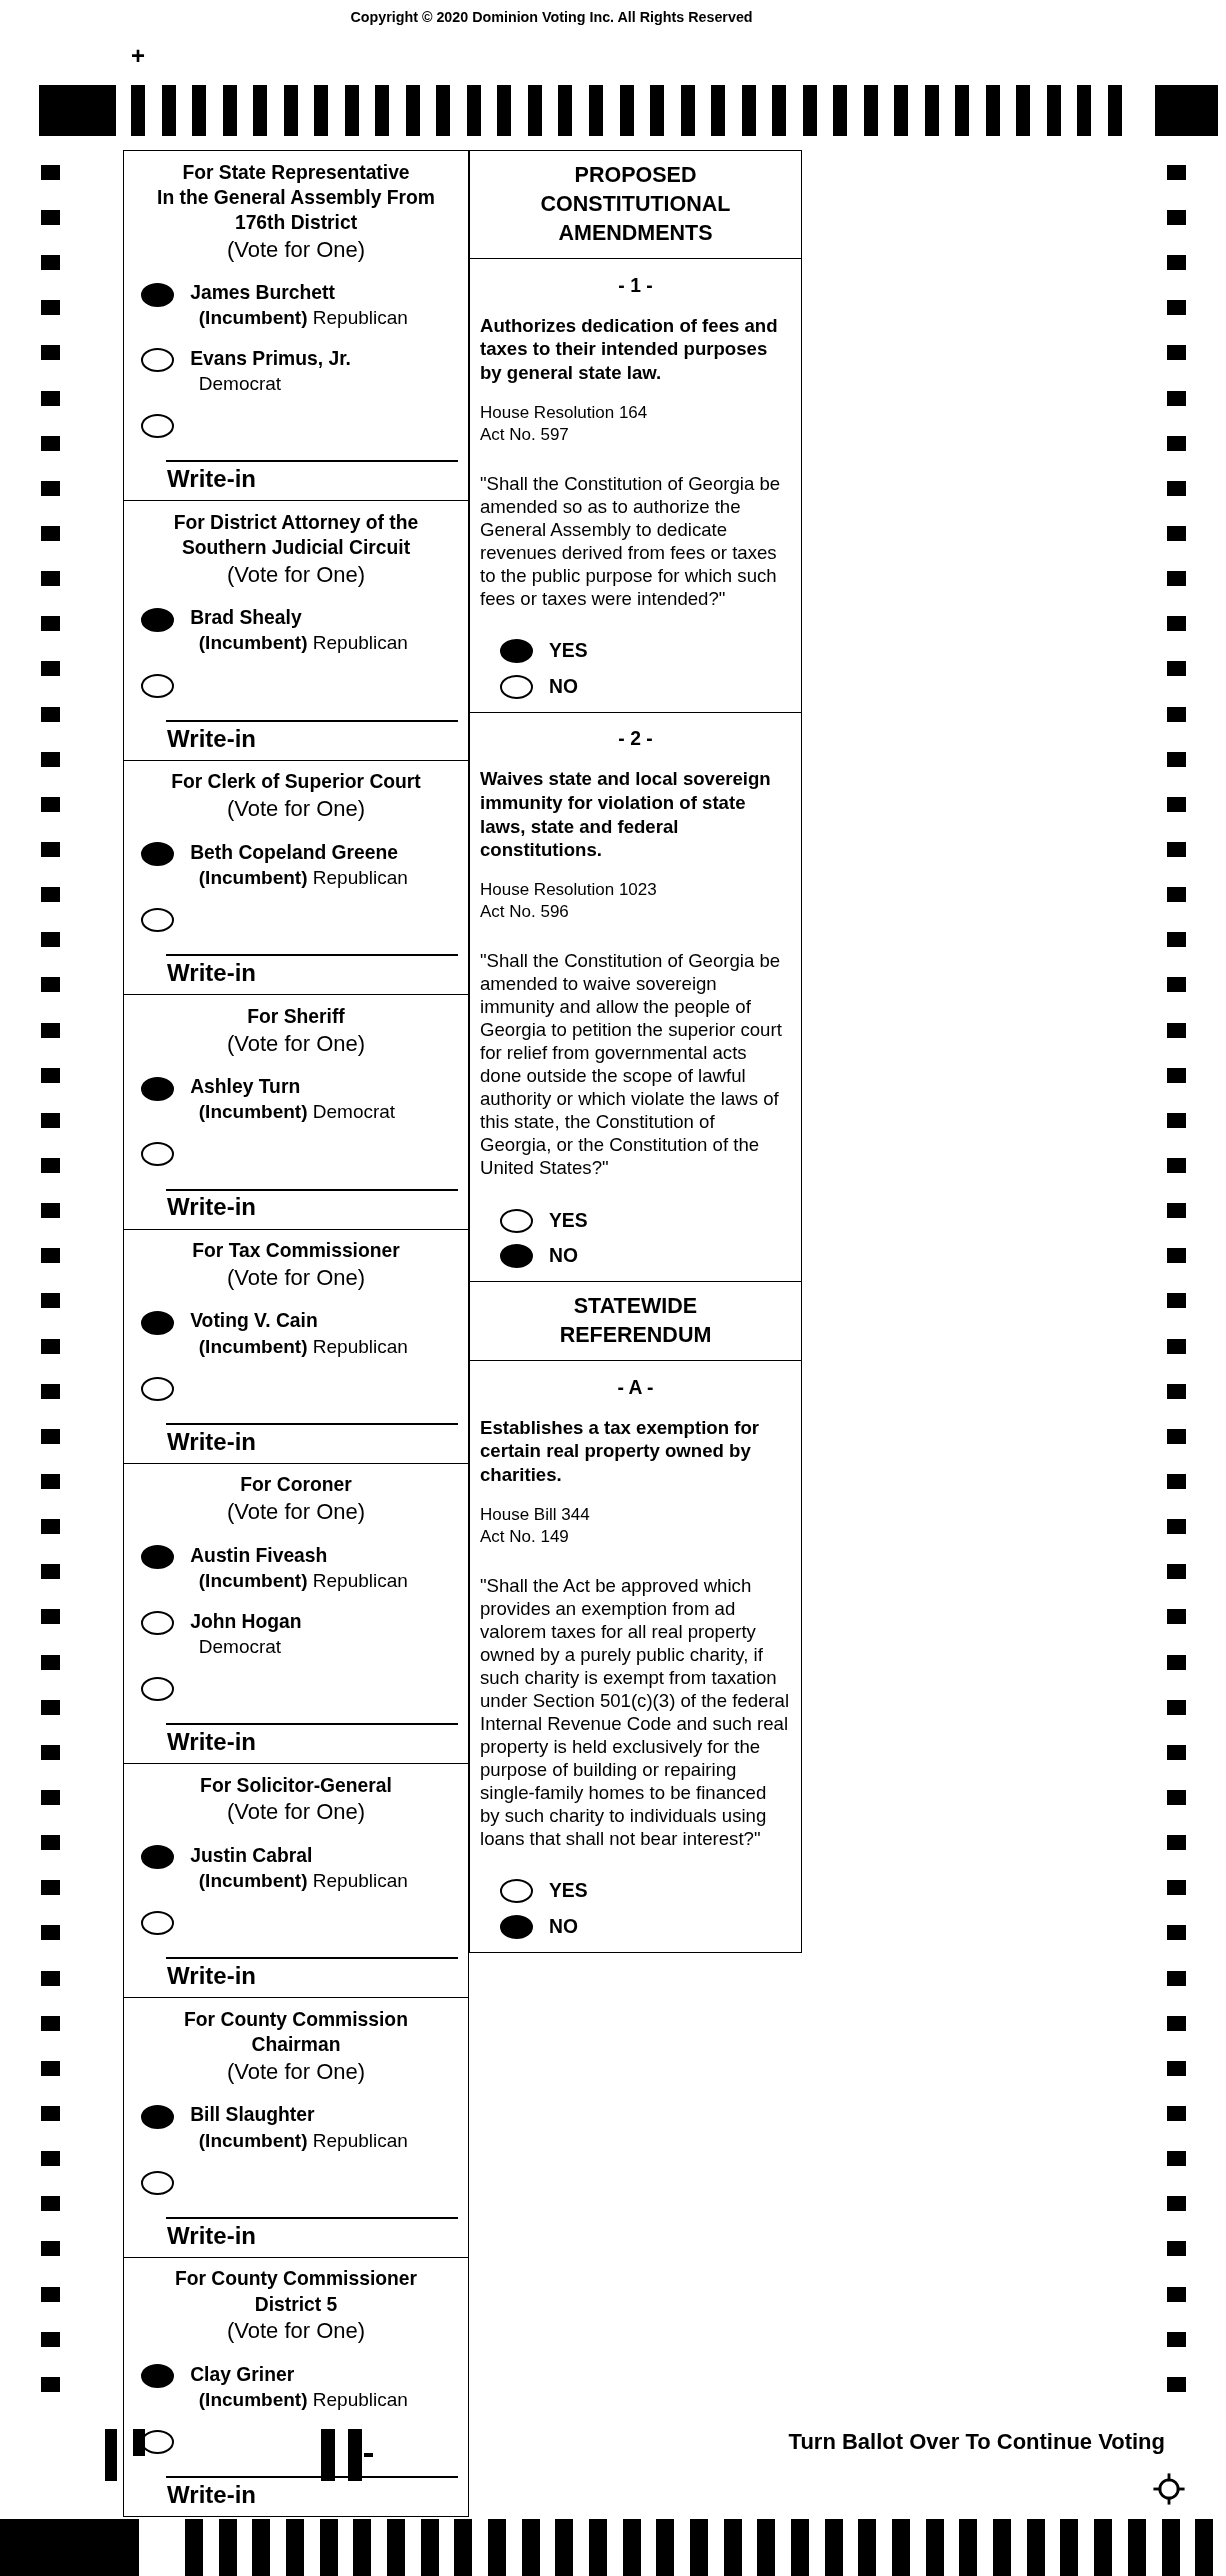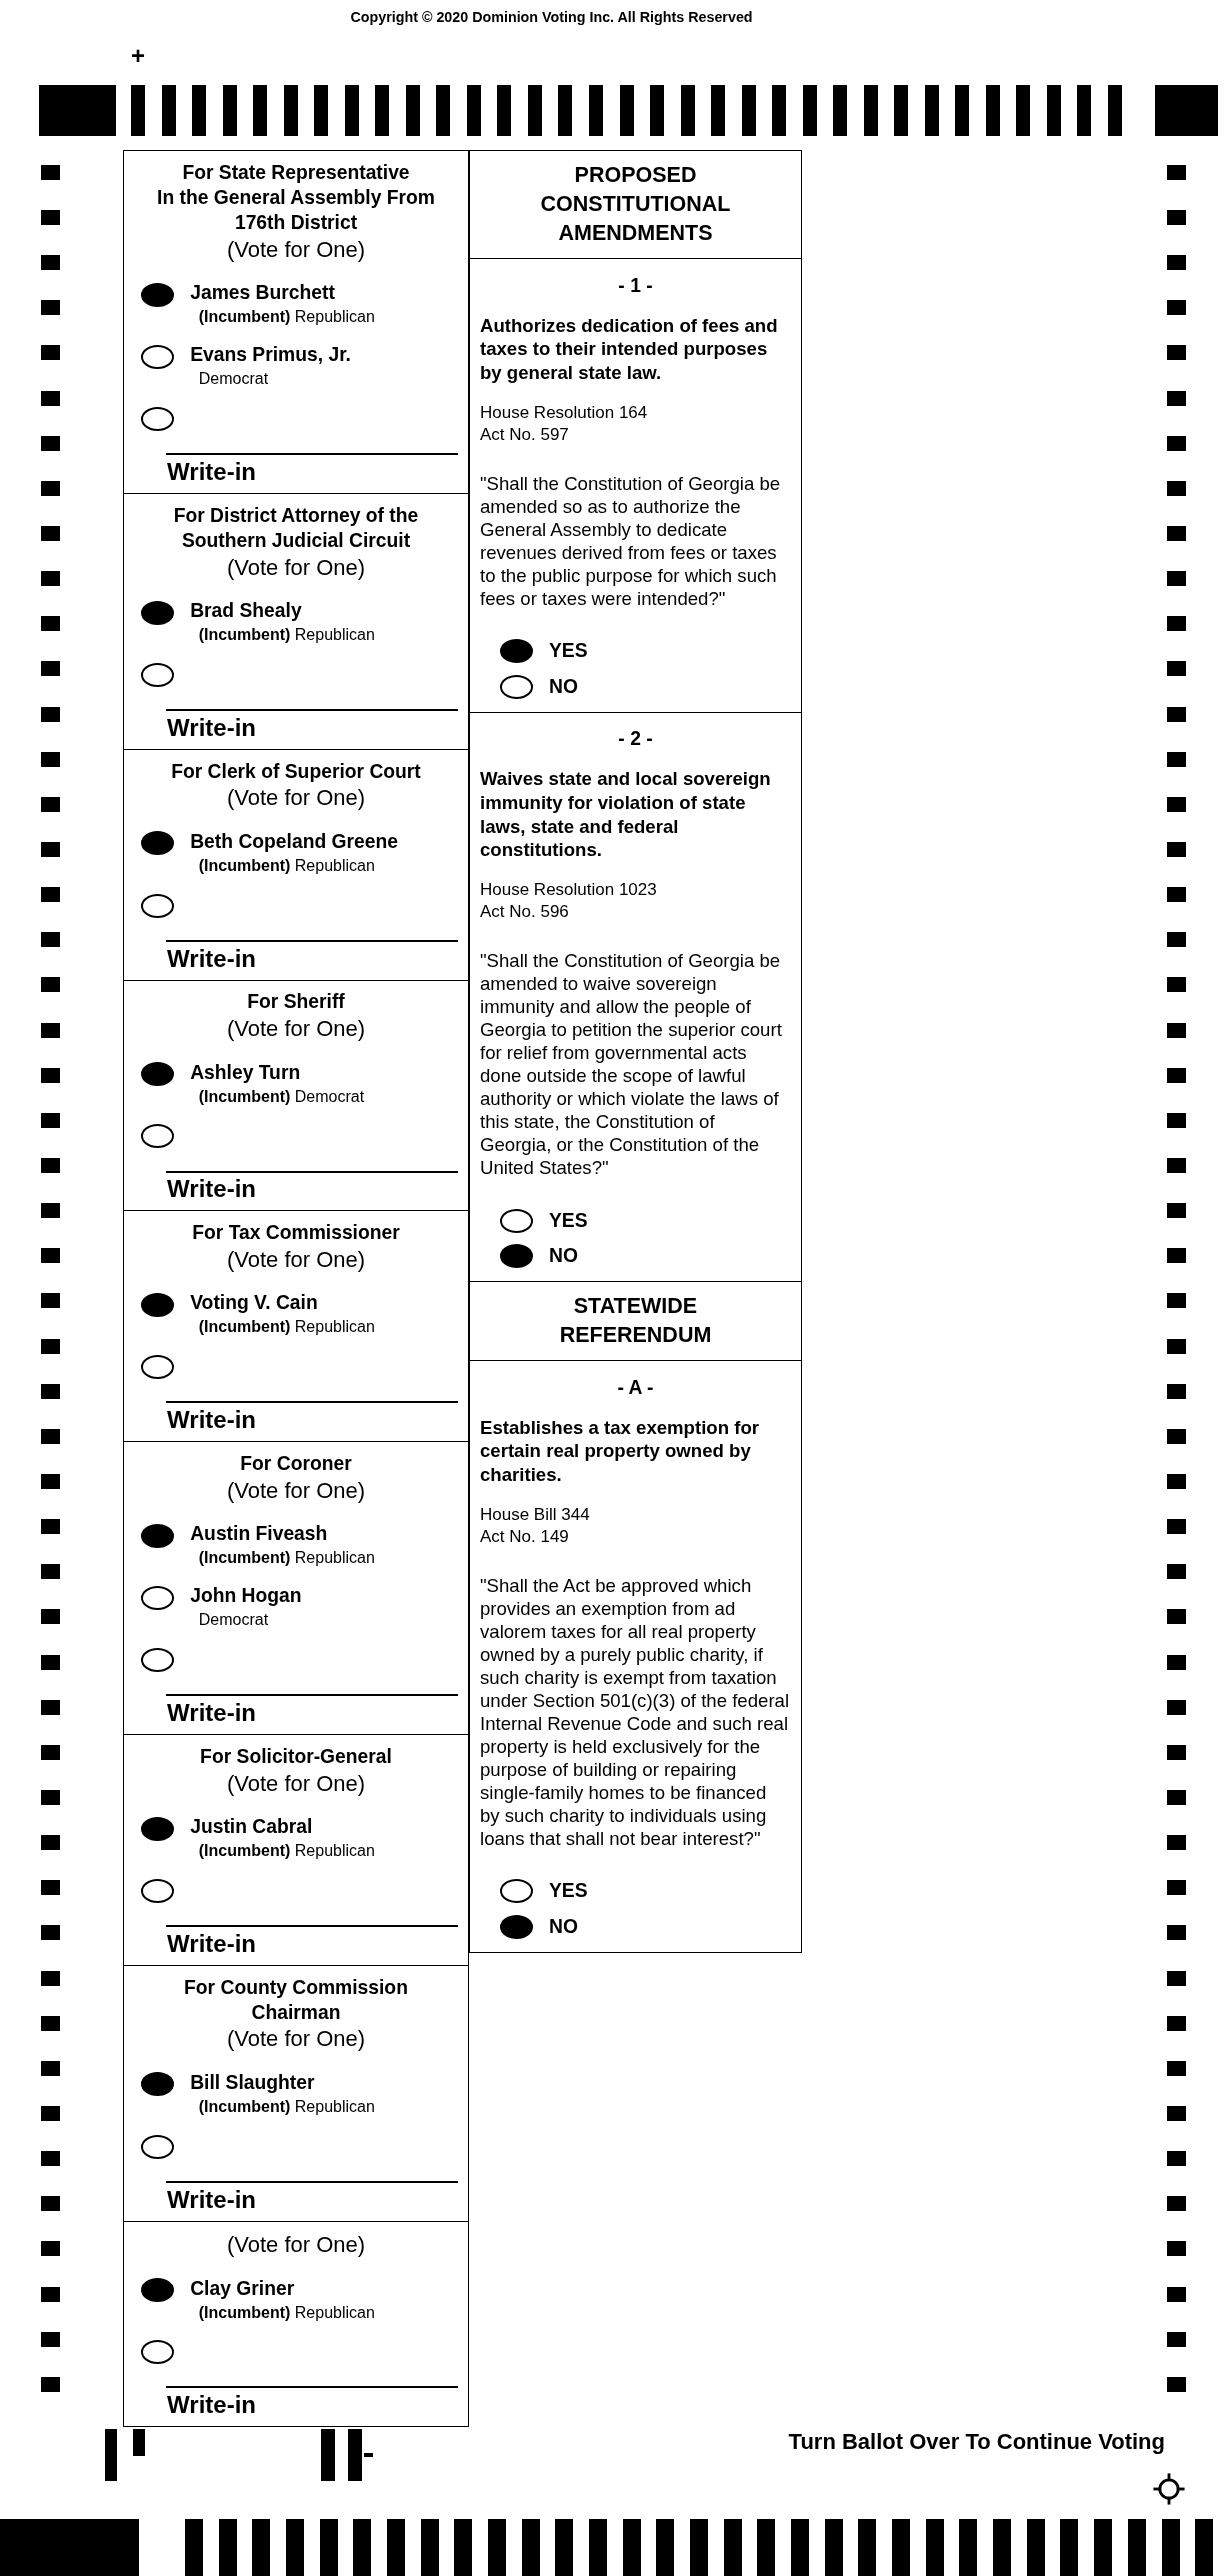--- a/index.html
+++ b/index.html
@@ -33,21 +33,21 @@
   .cand-row { display: flex; margin-top: 17px; min-height: 29px; }
   .oval {
     flex: none; width: 33px; height: 24px;
     border: 2.1px solid #000; border-radius: 50%;
     background: #fff;
   }
   .oval.filled { background: #000; }
   .cand-row .oval { margin-left: 11.5px; margin-top: 1.4px; }
   .cand-text { margin-left: 16px; }
   .cand-name { font-weight: bold; font-size: 19.3px; line-height: 1.2; }
-  .cand-party { font-size: 16px; line-height: 1.2; margin-top: 2.9px; margin-left: 8.6px; }
+  .cand-party { font-size: 19px; line-height: 1.2; margin-top: 2.9px; margin-left: 8.6px; }
   .cand-party .inc { font-weight: bold; }
   .writein {
     margin: 18.6px 4.3px 0 36px;
     border-top: 2.1px solid #000;
     padding: 2.9px 0 1.4px 1.4px;
     font-weight: bold; font-size: 24px;
   }
   
   #right-col {
     position: absolute; left: 469px; top: 150px; width: 333px;
@@ -286,20 +286,24 @@
     <div class="oval"></div>
 
   </div>
 </div>
     <div class="writein">
       <span>Write-in</span>
     </div>
   </section>
 
   <section class="contest">
+    <div class="contest-title">
+        <div>For County Commissioner</div>
+        <div>District 5</div>
+      </div>
     <div class="contest-instruction">(Vote for One)</div>
     <div>
   <div class="cand-row">
     <div class="oval filled"></div>
     <div class="cand-text">
       <div class="cand-name">Clay Griner</div>
       <div class="cand-party"><span class="inc">(Incumbent) </span><span>Republican</span></div>
     </div>
   </div>
 

